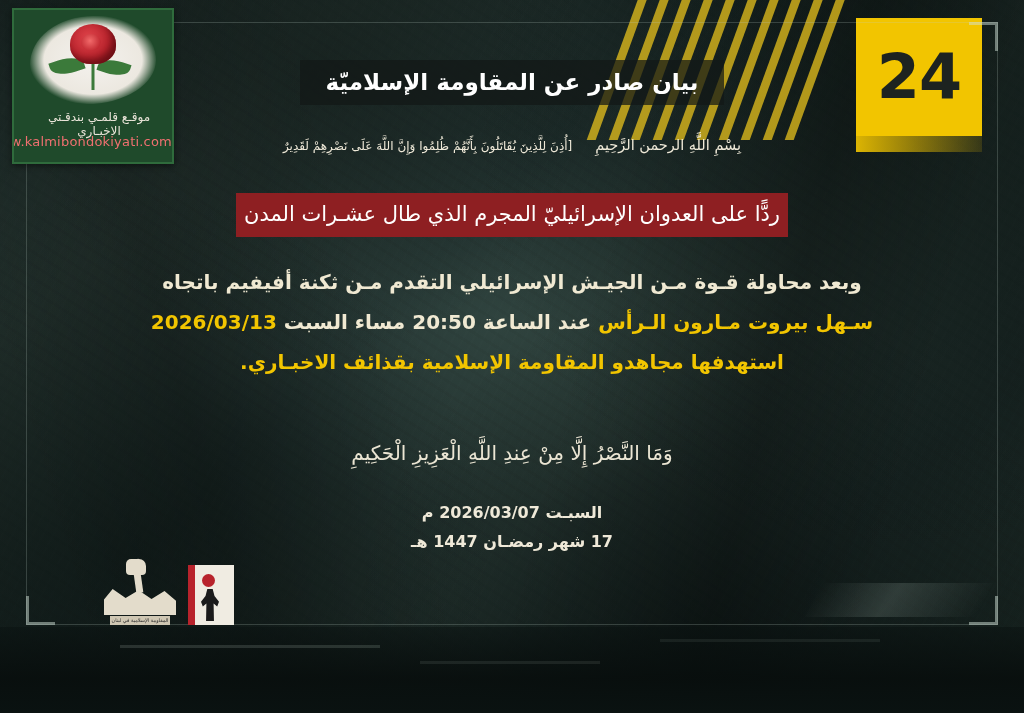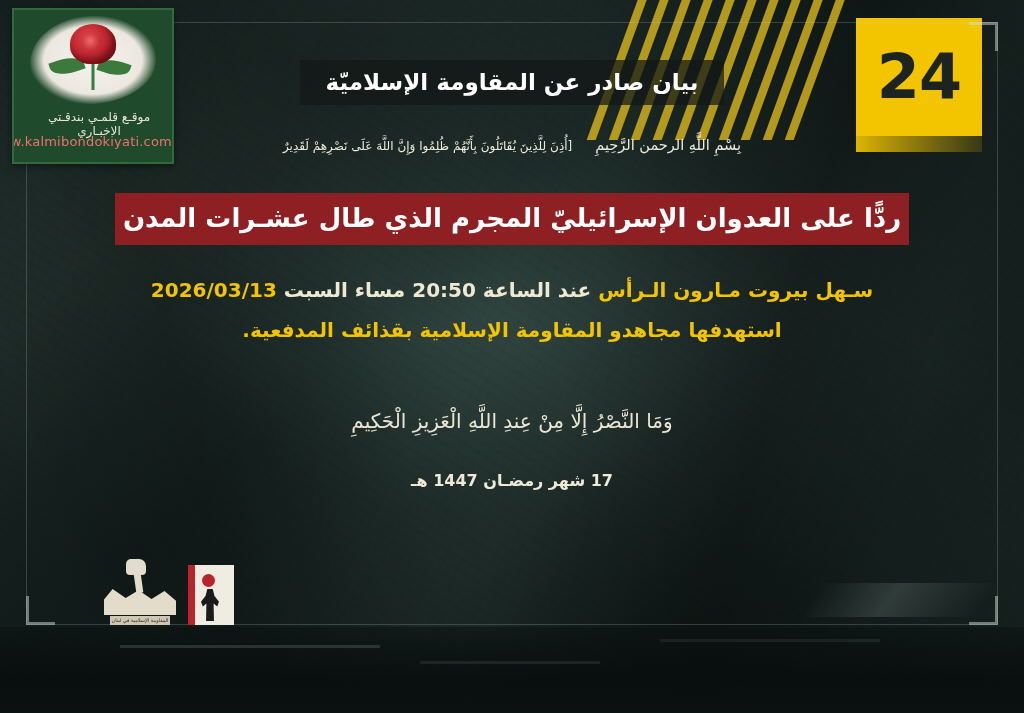--- a/index.html
+++ b/index.html
@@ -225,22 +225,22 @@
     line-height: 2.05;
     direction: rtl;
   }
   .quran .big {
     font-size: 12px;
   }
   .red-line {
     display: inline-block;
     background: #8e1f22;
     color: #ffffff;
-    font-size: 26px;
-    font-weight: bold;
+    font-size: 21px;
+    font-weight: normal;
     padding: 5px 8px;
     line-height: 1.6;
     margin: 3px 0;
   }
   .red-wrap { margin-top: 30px; }
   .body-yellow {
     margin-top: 22px;
     color: #f0e9d2;
     font-size: 20px;
     line-height: 2.0;
@@ -414,31 +414,33 @@
         &nbsp;&nbsp;&nbsp;
         <span class="big">[أُذِنَ لِلَّذِينَ يُقَاتَلُونَ بِأَنَّهُمْ ظُلِمُوا وَإِنَّ اللَّهَ عَلَى نَصْرِهِمْ لَقَدِيرٌ</span>
       </div>
     </div>
 
     <div class="red-wrap">
       <div><span class="red-line">ردًّا على العدوان الإسرائيليّ المجرم الذي طال عشـرات المدن</span></div>
     </div>
 
     <div class="body-yellow">
+      <div>وبعد محاولة قـوة مـن الجيـش الإسرائيلي التقدم مـن ثكنة أفيفيم باتجاه</div>
       <div>
         <span class="hl">سـهل بيروت مـارون الـرأس</span>
         <span>عند الساعة 20:50 مساء السبت</span>
         <span class="hl">2026/03/13</span>
       </div>
-      <div class="hl">استهدفها مجاهدو المقاومة الإسلامية بقذائف المدفعية.</div>
+      <div class="hl">استهدفها مجاهدو المقاومة الإسلامية بقذائف الاخبـاري.</div>
     </div>
 
     <div class="closing">وَمَا النَّصْرُ إِلَّا مِنْ عِندِ اللَّهِ الْعَزِيزِ الْحَكِيمِ</div>
 
     <div class="dates">
+      <div>السبـت     2026/03/07   م</div>
       <div>17 شهر رمضـان 1447 هـ</div>
     </div>
 
   </div>
 
   <div class="emblems">
     <div class="emblem-card">
       <div class="bar"></div>
       <div class="dot"></div>
       <div class="fig"></div>

